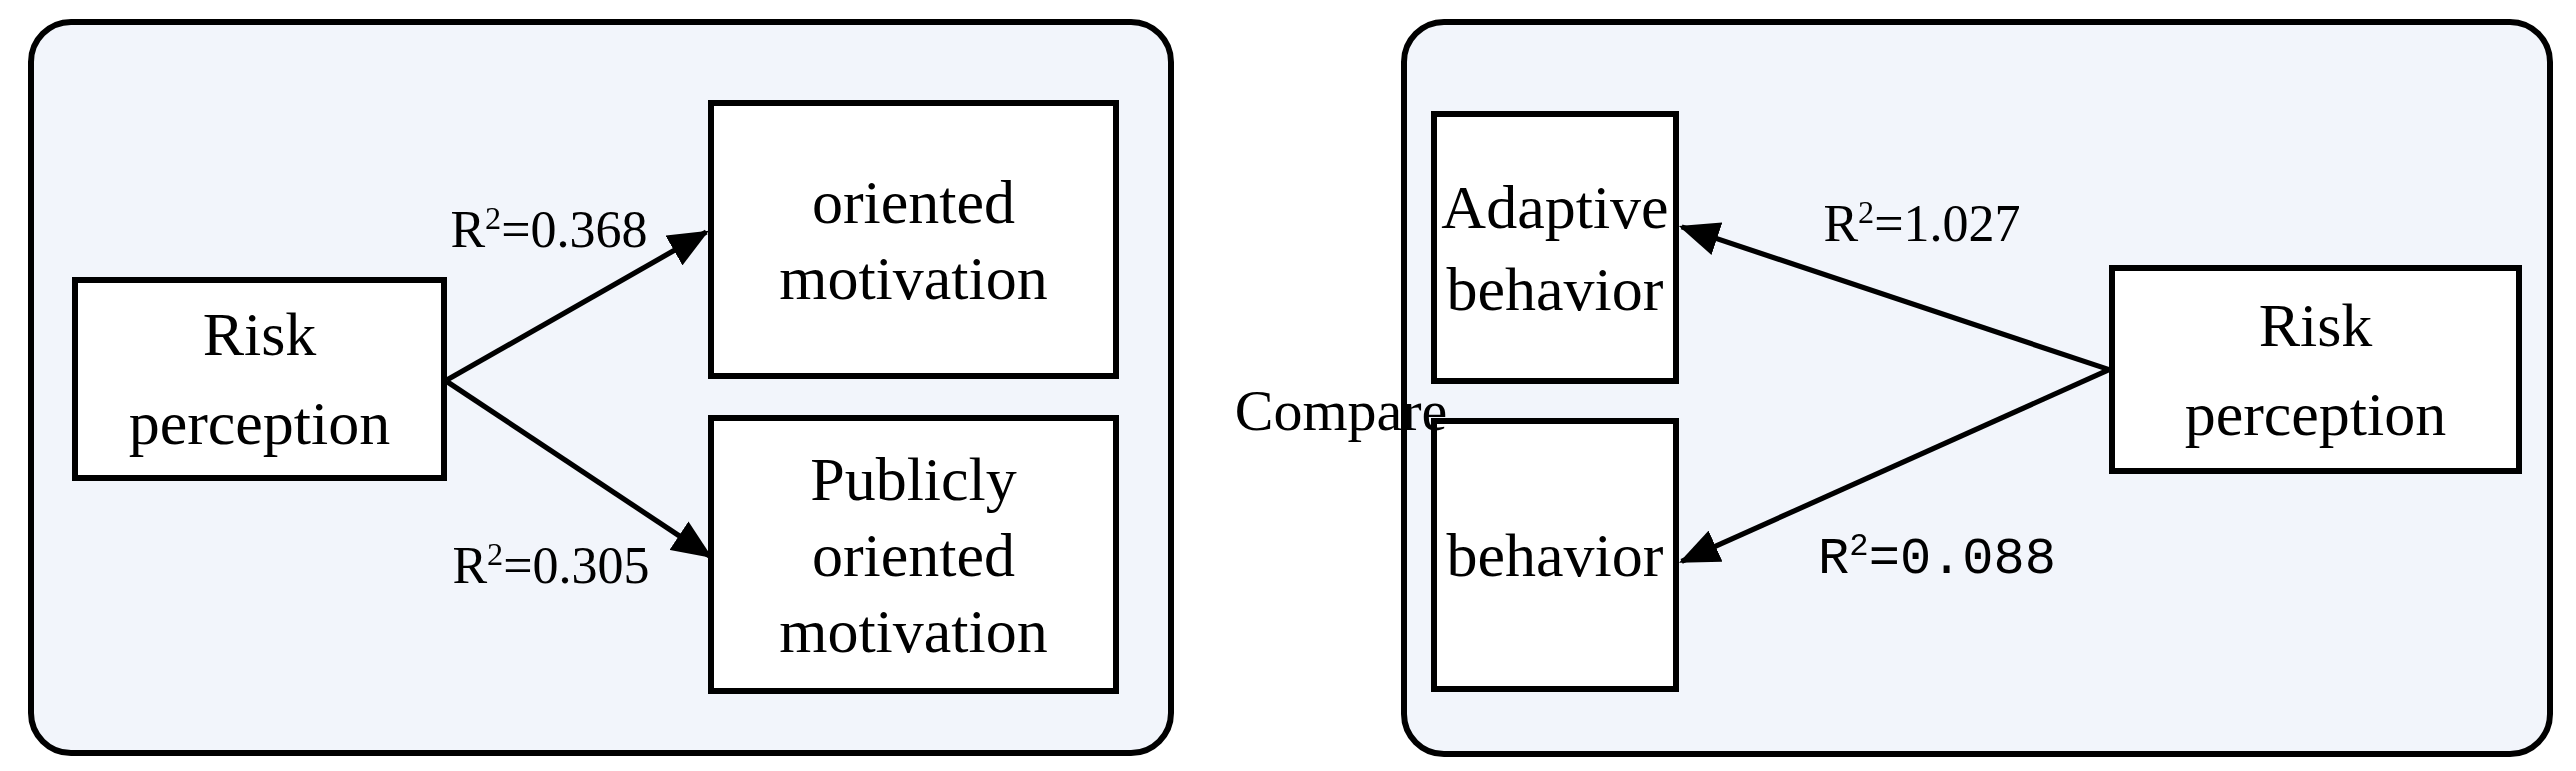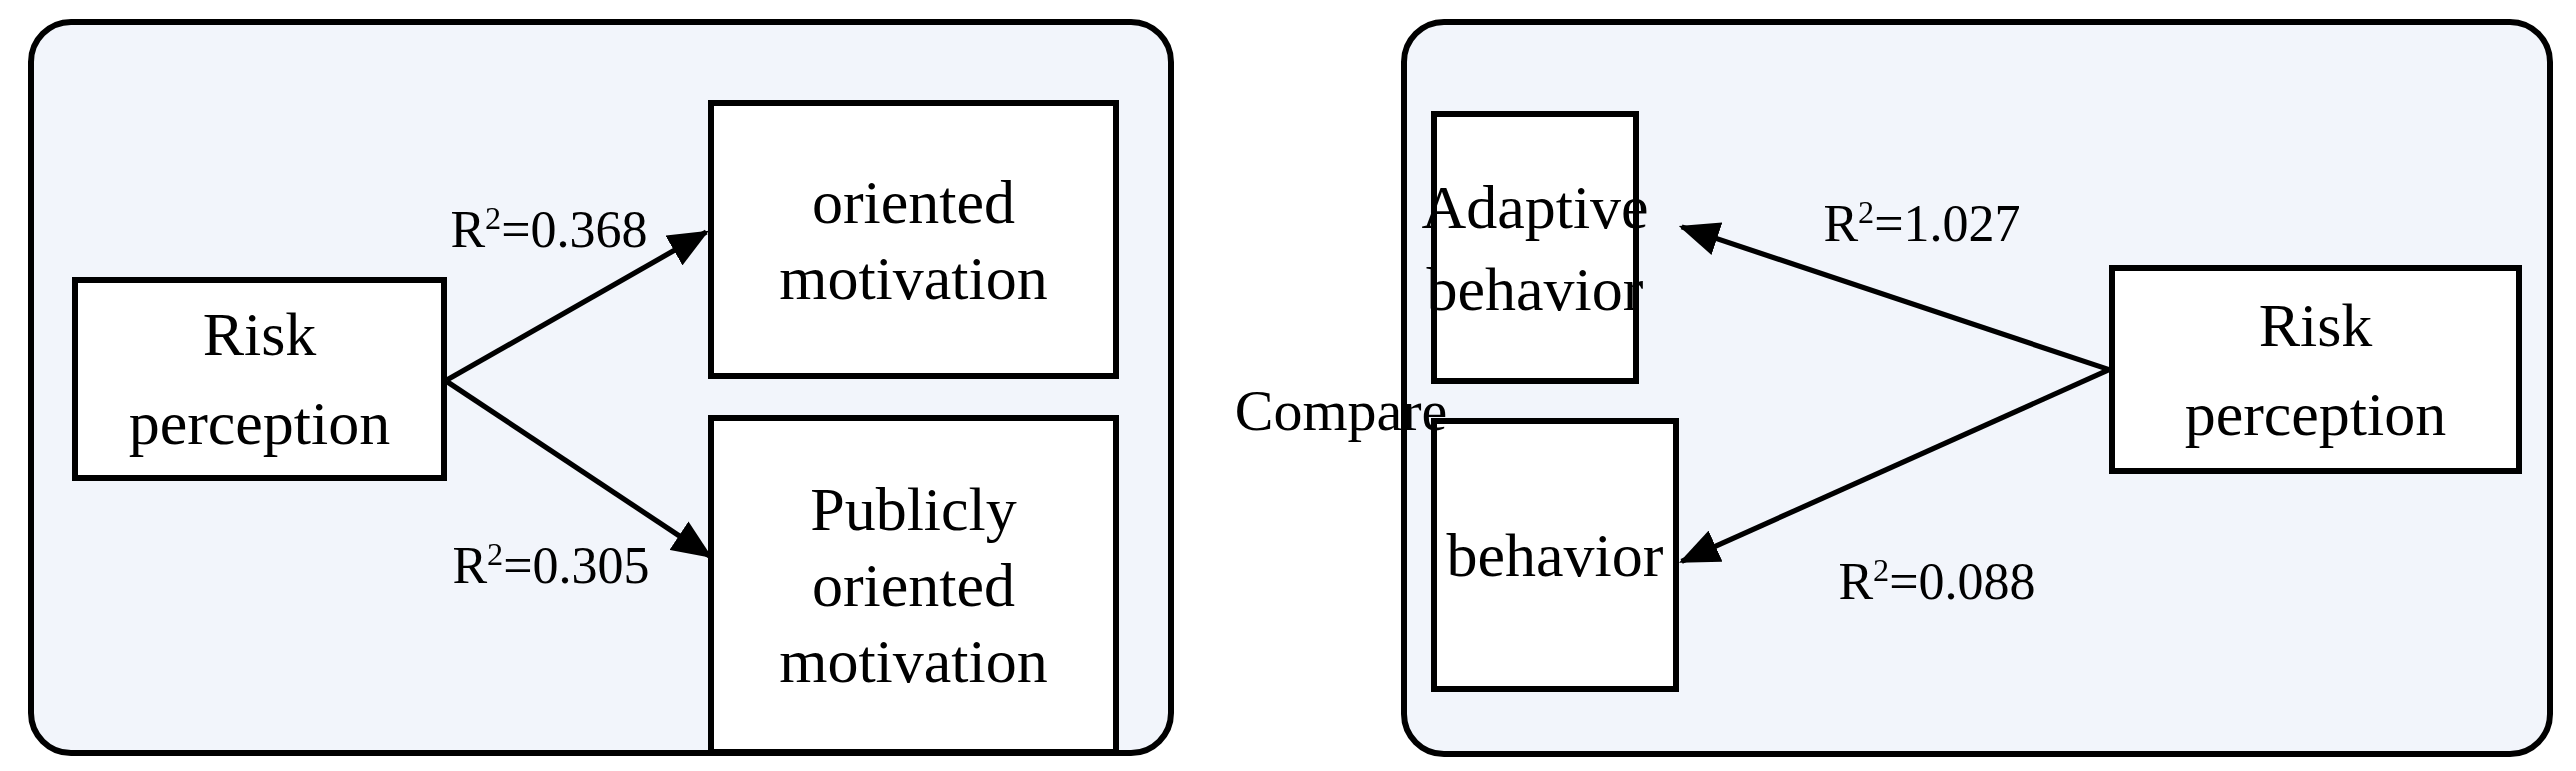--- a/index.html
+++ b/index.html
@@ -36,22 +36,22 @@
     align-items: center;
     justify-content: center;
     text-align: center;
     font-size: 62px;
     z-index: 2;
   }
   .node span { display: block; }
 
   .node.risk-left   { left: 72px;   top: 277px; width: 375px; height: 204px; line-height: 89px; }
   .node.private     { left: 708px;  top: 100px; width: 411px; height: 279px; line-height: 76px; }
-  .node.public      { left: 708px;  top: 415px; width: 411px; height: 340px; line-height: 76px; align-items: center; }
-  .node.adaptive    { left: 1431px; top: 111px; width: 208px; height: 273px; line-height: 82px; align-items: center; }
+  .node.public      { left: 708px;  top: 415px; width: 411px; height: 279px; line-height: 76px; align-items: center; }
+  .node.adaptive    { left: 1431px; top: 111px; width: 248px; height: 273px; line-height: 82px; align-items: center; }
   .node.mitigating  { left: 1431px; top: 418px; width: 248px; height: 274px; line-height: 82px; }
   .node.risk-right  { left: 2109px; top: 265px; width: 413px; height: 209px; line-height: 89px; }
 
   svg.overlay {
     position: absolute;
     left: 0; top: 0;
     width: 2576px;
     height: 772px;
     z-index: 3;
     pointer-events: none;
@@ -67,21 +67,21 @@
   .r2-label sup {
     font-size: 0.62em;
     vertical-align: baseline;
     position: relative;
     top: -0.55em;
     line-height: 0;
   }
   .r2-label.l368 { left: 549px;  top: 229px; }
   .r2-label.l305 { left: 543px;  top: 565px; margin-left: 8px; }
   .r2-label.l550 { left: 1922px; top: 223px; }
-  .r2-label.l088 { left: 1937px; top: 581px; }
+  .r2-label.l088 { left: 1937px; top: 559px; font-family: Liberation Mono, monospace; }
 
   .compare {
     position: absolute;
     left: 1341px;
     top: 410px;
     transform: translate(-50%, -50%);
     white-space: nowrap;
     font-size: 58px;
     z-index: 5;
   }

